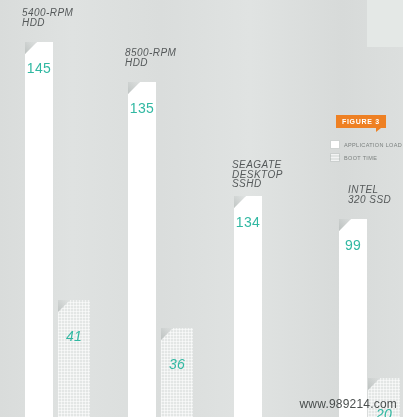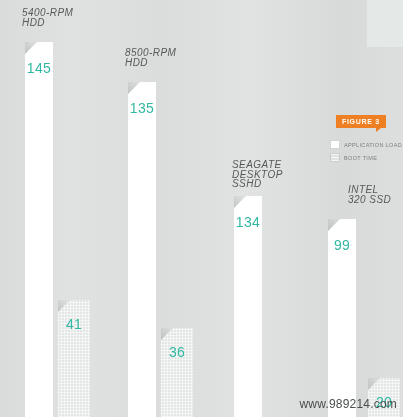--- a/index.html
+++ b/index.html
@@ -54,21 +54,21 @@
     clip-path:polygon(0 0, 12px 0, 0 12px);
   }
   .bar .val{
     position:absolute;left:0;right:0;
     text-align:center;
     color:#31b8a2;
     font-size:14px;
     letter-spacing:.3px;
   }
   .bar.load .val{top:18px;}
-  .bar.boot .val{top:16px;}
+  .bar.boot .val{top:28px;font-style:italic;}
 
   
   .caption{
     position:absolute;
     color:#55595a;
     font-size:10px;
     line-height:9.5px;
     letter-spacing:.45px;
     white-space:pre-line;
     font-style:italic;
@@ -172,21 +172,21 @@
   <div class="bar load" style="left:234px;top:196px;width:28px;bottom:0;">
     <div class="body"></div>
     <div class="fold"></div>
     <div class="val">134</div>
   </div>
 
 
   <div class="caption" style="left:348px;top:185px;">INTEL
 320 SSD</div>
 
-  <div class="bar load" style="left:328px;top:219px;width:28px;bottom:0;padding-left:22px;">
+  <div class="bar load" style="left:339px;top:219px;width:28px;bottom:0;padding-left:22px;">
     <div class="body"></div>
     <div class="fold"></div>
     <div class="val">99</div>
   </div>
 
   <div class="bar boot" style="left:368px;top:378px;width:32px;bottom:0;">
     <div class="body"></div>
     <div class="fold"></div>
     <div class="val">20</div>
   </div>

